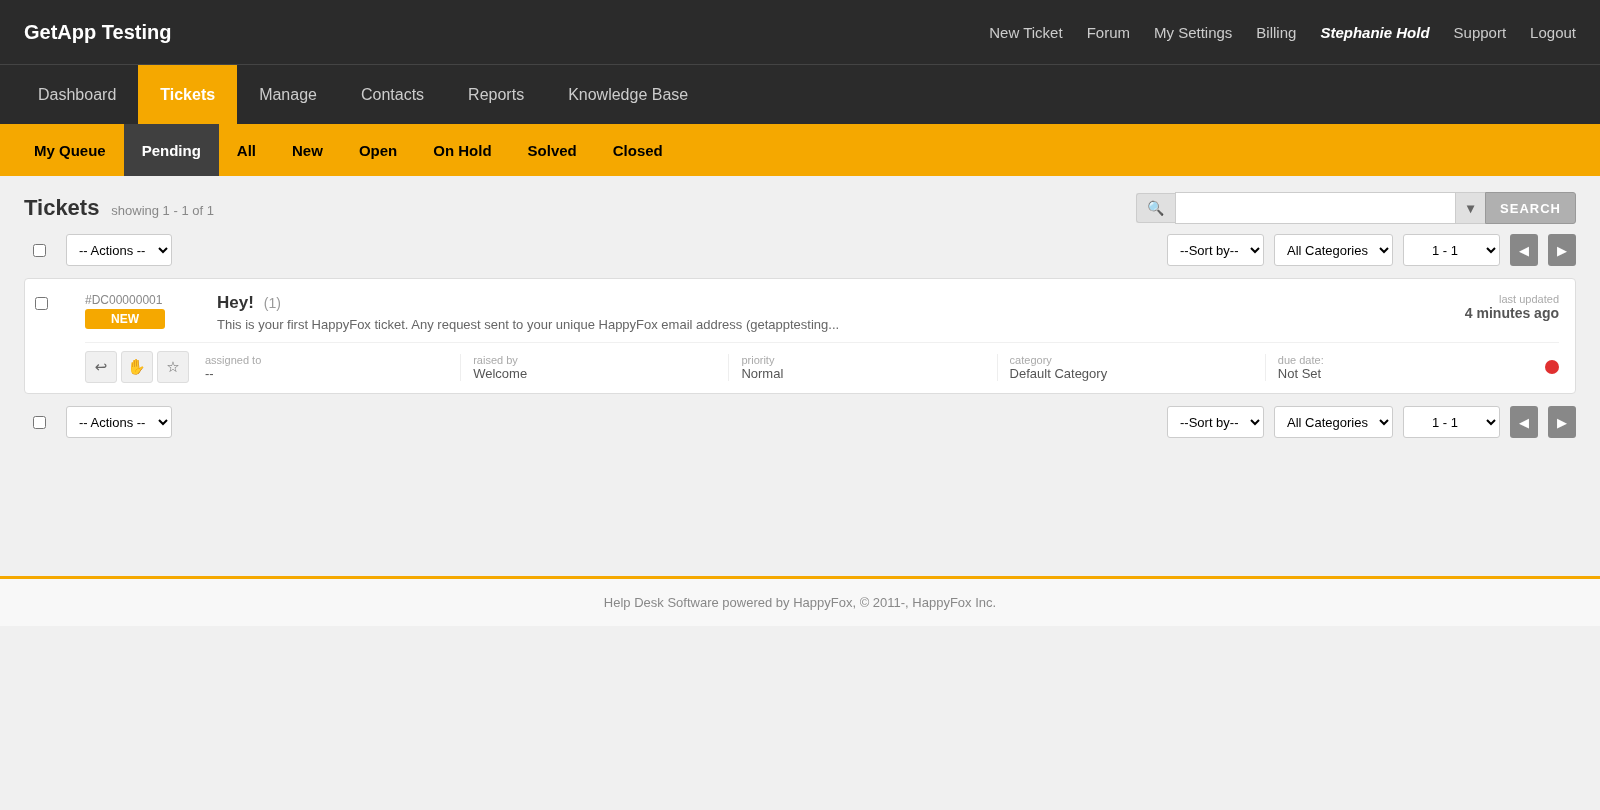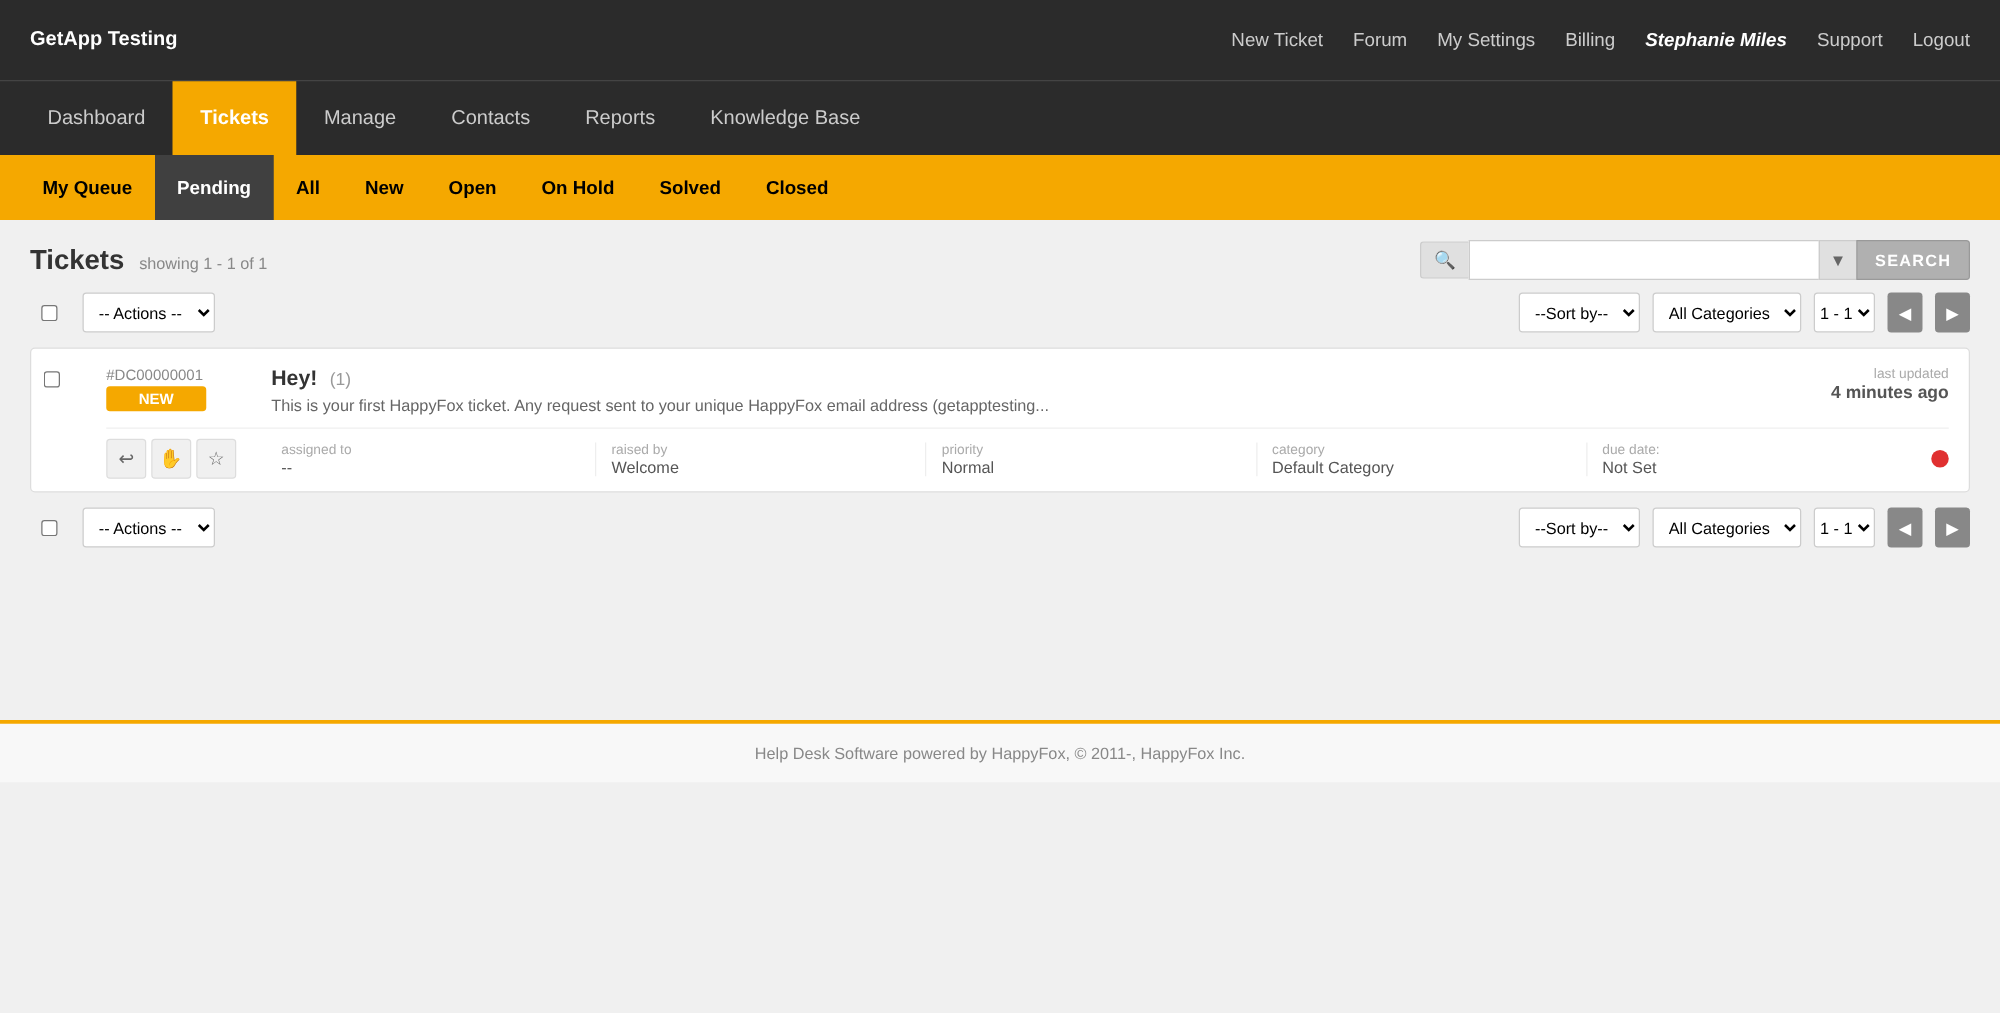--- a/index.html
+++ b/index.html
@@ -9,21 +9,21 @@
     .top-bar {
       background: #2b2b2b;
       color: #fff;
       display: flex;
       align-items: center;
       justify-content: space-between;
       padding: 0 24px;
       height: 64px;
     }
     .top-bar-logo {
-      font-size: 16px;
+      font-size: 20px;
       font-weight: bold;
       color: #fff;
     }
     .top-bar-links {
       display: flex;
       gap: 24px;
       align-items: flex-end;
     }
     .top-bar-links a {
       color: #ccc;
@@ -193,21 +193,21 @@
       color: #fff;
       padding: 5px 9px;
       cursor: pointer;
       border-radius: 3px;
       font-size: 13px;
       height: 32px;
     }
     .page-range-select {
       border: 1px solid #ccc;
       background: #fff;
-      padding: 5px 0;
+      padding: 5px 24px;
       font-size: 13px;
       border-radius: 3px;
       height: 32px;
     }
 
     
     .ticket-card {
       background: #fff;
       border: 1px solid #ddd;
       border-radius: 4px;
@@ -313,21 +313,21 @@
     .ticket-meta-fields {
       display: flex;
       flex: 1;
       gap: 0;
     }
     .meta-field {
       flex: 1;
       padding: 0 12px;
       border-left: 1px solid #eee;
     }
-    .meta-field:first-child { border-left: none; padding-left: 0; margin-left: 20px; }
+    .meta-field:first-child { border-left: none; padding-left: 0; }
     .meta-label {
       font-size: 11px;
       color: #aaa;
       display: block;
     }
     .meta-value {
       font-size: 13px;
       color: #555;
       display: block;
     }
@@ -353,21 +353,21 @@
 </head>
 <body>
 
 <div class="top-bar">
   <span class="top-bar-logo">GetApp Testing</span>
   <div class="top-bar-links">
     <a>New Ticket</a>
     <a>Forum</a>
     <a>My Settings</a>
     <a>Billing</a>
-    <a class="username">Stephanie Miles</a>
+    <a class="username">Stephanie Hold</a>
     <a>Support</a>
     <a>Logout</a>
   </div>
 </div>
 
 <nav class="main-nav">
   <a class="main-nav-item">Dashboard</a>
   <a class="main-nav-item active">Tickets</a>
   <a class="main-nav-item">Manage</a>
   <a class="main-nav-item">Contacts</a>

